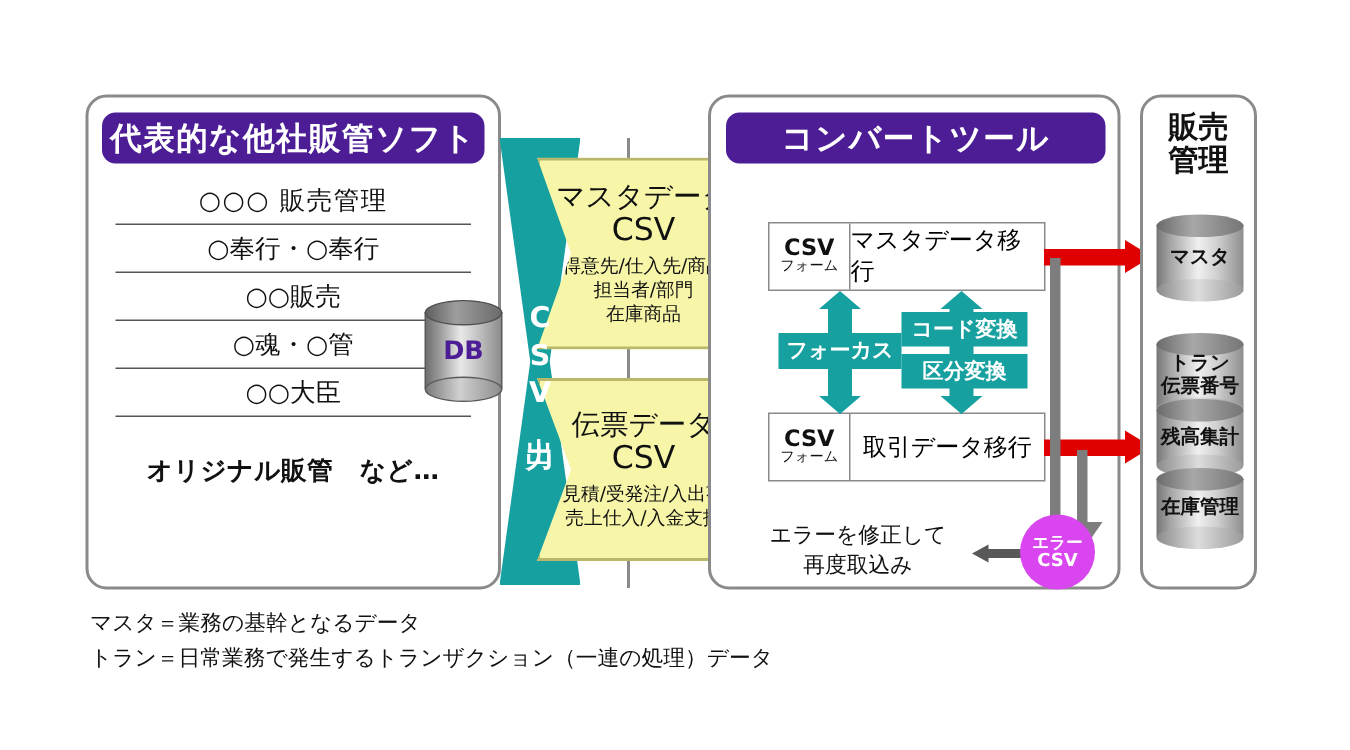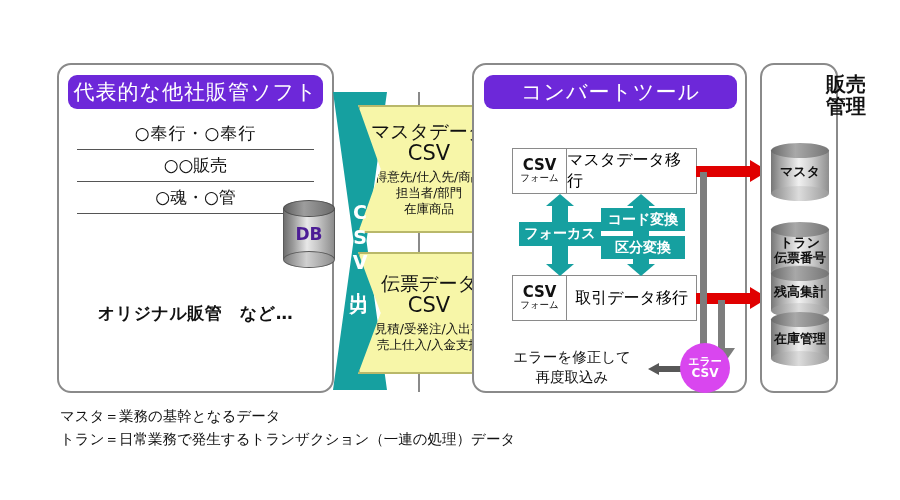--- a/index.html
+++ b/index.html
@@ -15,22 +15,22 @@
     position:absolute;background:#ffffff;
     border:2px solid #8a8a8a;border-radius:14px;
     box-sizing:border-box;
   }
   #panel-left{left:57px;top:63px;width:277px;height:330px;}
   #panel-mid{left:472px;top:63px;width:275px;height:330px;}
   #panel-right{left:760px;top:63px;width:78px;height:330px;}
 
   
   .pill{
-    position:absolute;background:#6d28d9;border-radius:9px;
-    color:#ffffff;font-weight:normal;display:flex;
+    position:absolute;background:#4c1d95;border-radius:9px;
+    color:#ffffff;font-weight:bold;display:flex;
     align-items:center;justify-content:center;box-sizing:border-box;
     letter-spacing:1px;
   }
   #pill-left{left:68px;top:75px;width:255px;height:34px;font-size:21px;}
   #pill-mid{left:484px;top:75px;width:253px;height:34px;font-size:21px;}
 
   
   #left-list{position:absolute;left:77px;top:118px;width:237px;}
   .lrow{
     height:32px;display:flex;align-items:center;justify-content:center;
@@ -185,21 +185,21 @@
   #err-arrow .shaft{position:absolute;right:0;top:3px;width:26px;height:6px;background:#585858;}
   #err-arrow .head{
     position:absolute;left:0;top:0;width:0;height:0;
     border-top:6px solid transparent;border-bottom:6px solid transparent;
     border-right:11px solid #585858;
   }
 
   
   #right-title{
     position:absolute;left:762px;top:74px;width:74px;text-align:center;
-    font-size:20px;font-weight:bold;color:#111;line-height:1.08;margin-left:47px;
+    font-size:20px;font-weight:bold;color:#111;line-height:1.08;
   }
   .rcyl{position:absolute;left:771px;width:58px;}
   .rcyl .rtop{
     position:absolute;left:0;top:0;width:100%;height:15px;border-radius:50%;
     background:linear-gradient(to right,#6a6a6a,#a8a8a8 42%,#757575 100%);
   }
   .rcyl .rbody{
     position:absolute;left:0;right:0;top:7px;bottom:8px;
     background:linear-gradient(to right,#767676 0%,#a5a5a5 16%,#f0f0f0 48%,#cfcfcf 70%,#8e8e8e 100%);
   }
@@ -227,23 +227,25 @@
 </head>
 <body>
 
 <div id="stage">
 
   <div class="panel" id="panel-left"></div>
 
   <div class="pill" id="pill-left">代表的な他社販管ソフト</div>
 
   <div id="left-list">
+    <div class="lrow">○○○ 販売管理</div>
     <div class="lrow">○奉行・○奉行</div>
     <div class="lrow">○○販売</div>
     <div class="lrow">○魂・○管</div>
+    <div class="lrow">○○大臣</div>
   </div>
 
   <div id="left-extra">オリジナル販管　など…</div>
 
 
   <div id="db-cyl">
     <div class="cyl-body"></div>
     <div class="cyl-bot"></div>
     <div class="cyl-top"></div>
     <div id="db-label">DB</div>

